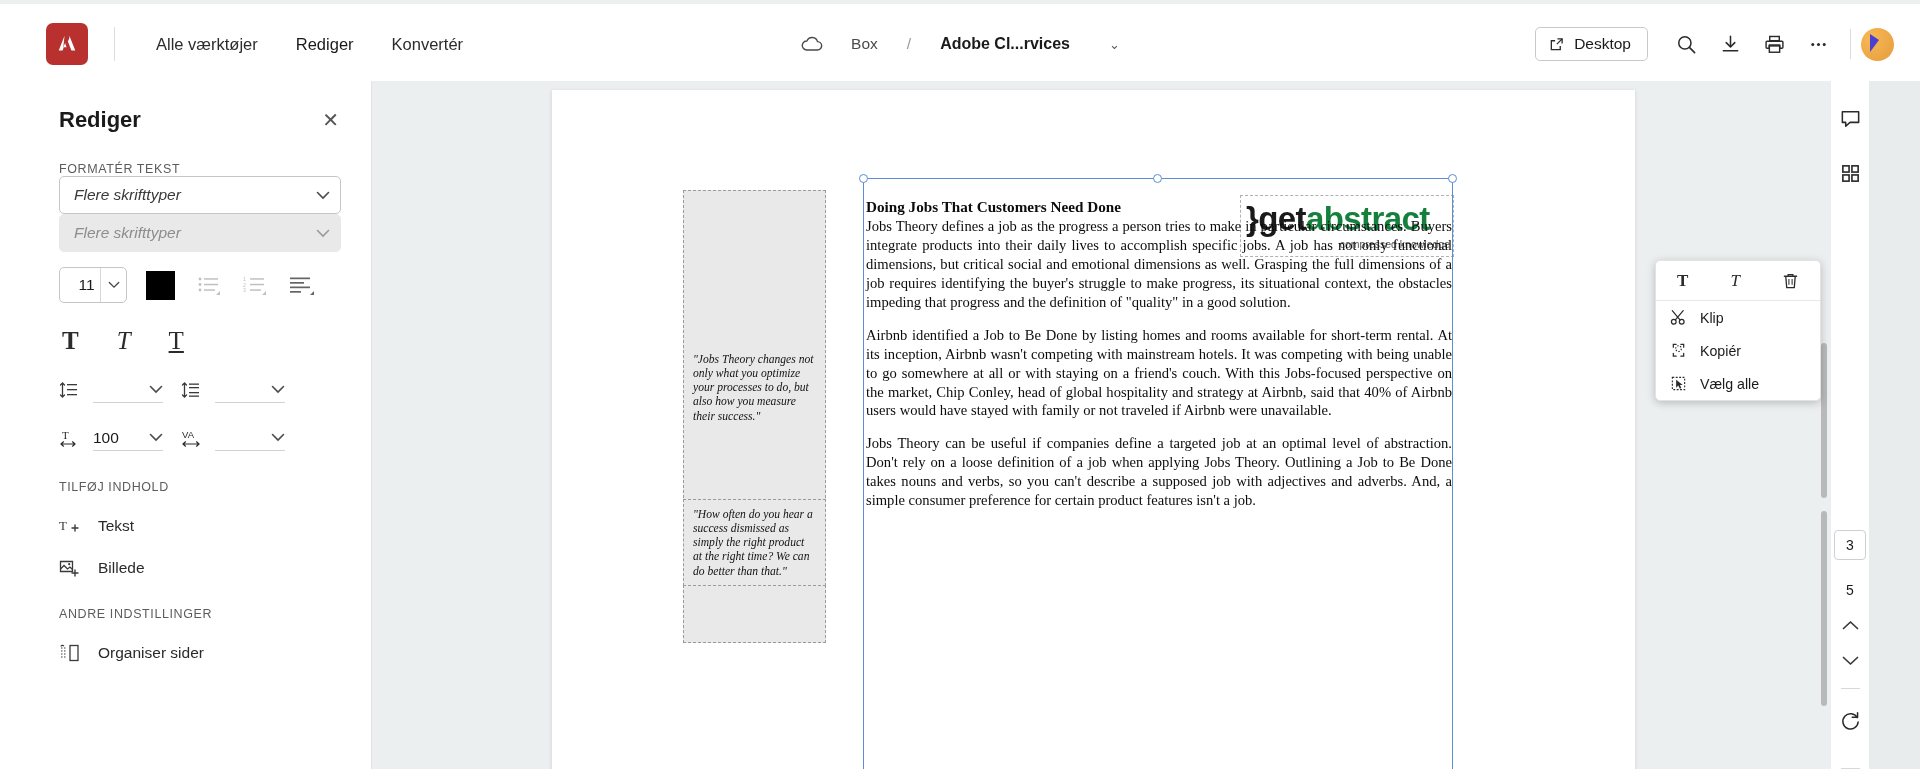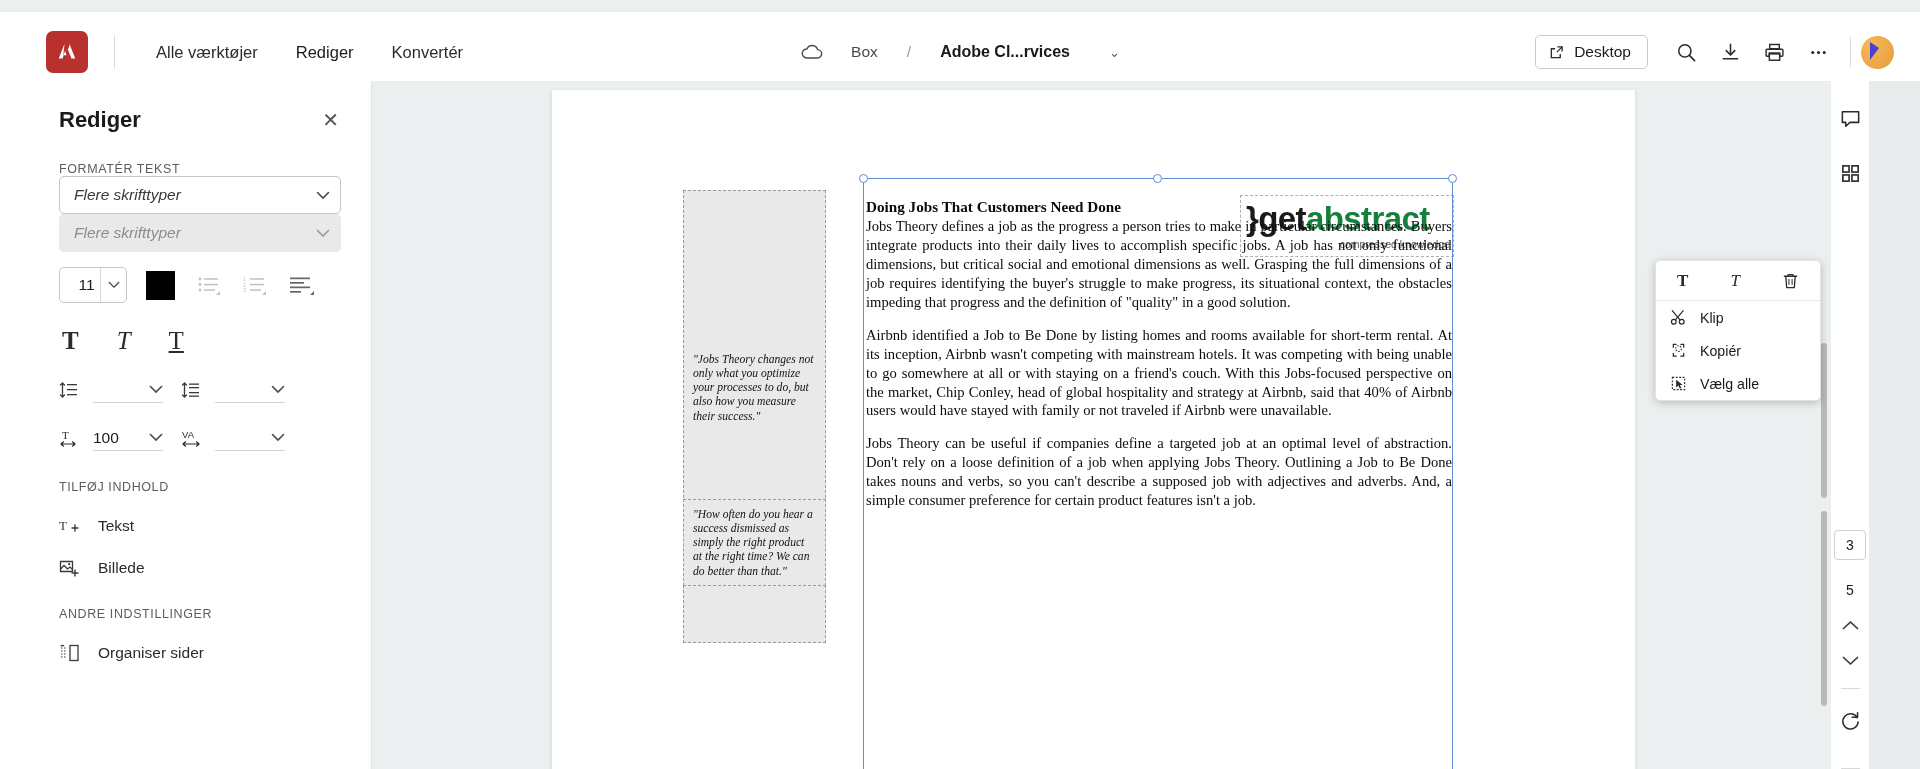--- a/index.html
+++ b/index.html
@@ -6,21 +6,21 @@
   html, body {
     width: 1920px; height: 769px;
     font-family: "Liberation Sans", sans-serif;
     background: #e8ecec;
     overflow: hidden;
   }
   .app { position: relative; width: 1920px; height: 769px; background: #eceff0; }
 
   
   .topbar {
-    position: absolute; left: 0; top: 12px; width: 1920px; height: 81px;
+    position: absolute; left: 0; top: 4px; width: 1920px; height: 81px;
     background: #ffffff; display: flex; align-items: center;
     border-bottom: 1px solid #e4e4e4;
   }
   .topbar-left { display: flex; align-items: center; padding-left: 46px; }
   .adobe-logo {
     width: 42px; height: 42px; border-radius: 7px; background: #b8312f;
     display: flex; align-items: center; justify-content: center;
     color: #fff; font-size: 25px; font-weight: bold; font-family: "Liberation Serif", serif;
   }
   .logo-divider { width: 1px; height: 34px; background: #dcdcdc; margin: 0 22px 0 26px; }

